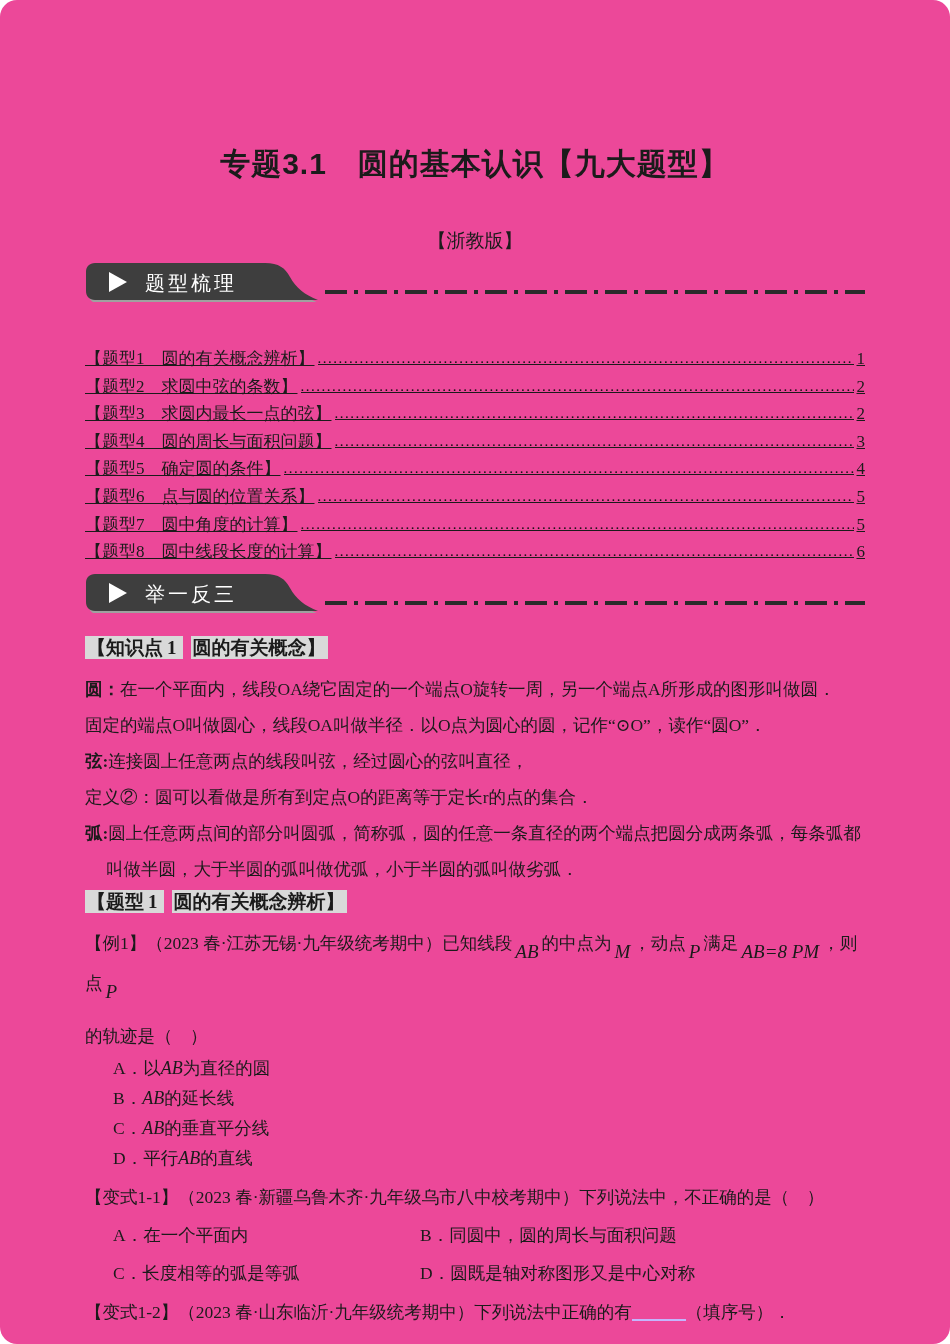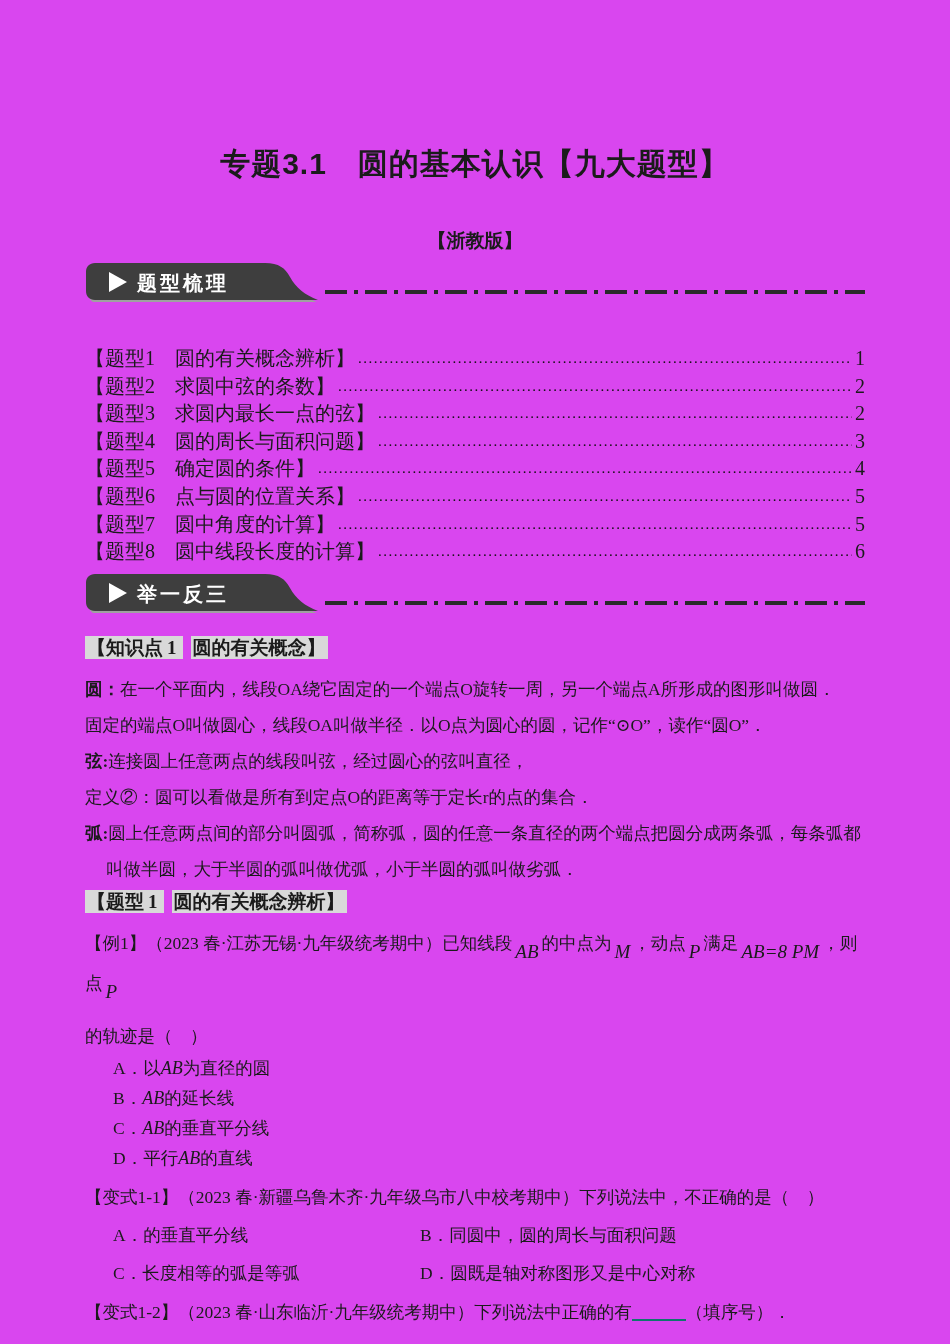--- a/index.html
+++ b/index.html
@@ -1,47 +1,47 @@
 <!DOCTYPE html>
 <html><head>
 <meta charset="utf-8">
 <style>
   html,body{margin:0;padding:0;background:#ffffff;}
   .page{
     width:950px;height:1344px;box-sizing:border-box;
     padding:145px 85px 16px 85px;
     font-family:"Liberation Serif","DejaVu Serif",serif;
-    color:#1b1b1b;position:relative;overflow:hidden;background:#d946ef;
+    color:#1b1b1b;position:relative;overflow:hidden;background:#ec4899;border-radius:17px;
   }
   .doc-title{
     font-family:"Liberation Sans","DejaVu Sans",sans-serif;
     font-size:30px;font-weight:700;text-align:center;
     line-height:38px;letter-spacing:1px;margin:0;
   }
   .edition{
     font-family:"Liberation Sans","DejaVu Sans",sans-serif;
-    font-size:19px;font-weight:700;text-align:center;
+    font-size:19px;font-weight:400;text-align:center;
     margin-top:46px;line-height:24px;
   }
   .banner-row{display:flex;align-items:flex-end;height:40px;margin-top:9px;}
   .banner{position:relative;width:238px;height:40px;flex:none;}
   .banner-svg{position:absolute;left:0;top:0;width:238px;height:40px;}
   .banner-label{
-    position:absolute;left:52px;top:8px;color:#ffffff;
+    position:absolute;left:60px;top:8px;color:#ffffff;
     font-family:"Liberation Sans","DejaVu Sans",sans-serif;
-    font-size:20px;font-weight:700;letter-spacing:3px;white-space:nowrap;
+    font-size:20px;font-weight:400;letter-spacing:3px;white-space:nowrap;
   }
   .dashline{
     flex:1;height:4px;margin-bottom:8px;margin-left:2px;
     background:repeating-linear-gradient(to right,
       #2a2a2a 0px,#2a2a2a 22px,transparent 22px,transparent 29px,
       #2a2a2a 29px,#2a2a2a 33px,transparent 33px,transparent 40px);
   }
   .toc{margin-top:43px;}
-  .toc-row{display:flex;align-items:flex-start;font-size:20px;line-height:27.6px;}
+  .toc-row{display:flex;align-items:flex-start;font-size:17px;line-height:27.6px;text-decoration:underline;}
   .toc-label{white-space:nowrap;}
   .toc-dots{flex:1;overflow:hidden;white-space:nowrap;font-size:15px;letter-spacing:1.5px;color:#111;margin:0 3px;}
   .toc-dots::after{content:"..........................................................................................................................................................................................";}
   .toc-page{white-space:nowrap;}
   .hl-header{
     margin-top:22px;font-family:Liberation Serif, serif;
     font-size:19px;font-weight:700;line-height:26px;
   }
   .hl{background:#d9d9d9;padding:1px 2px;}
   .hl-num{background:#d9d9d9;padding:1px 6px 1px 2px;margin-right:8px;}
@@ -60,21 +60,21 @@
   .optrow{display:flex;margin:2px 0 0 0;padding-left:28px;line-height:30px;flex-direction:column;}
   .optrow .opt{display:inline-block;white-space:nowrap;}
   .optrow .o1{width:200px;}
   .optrow .o2{width:177px;}
   .optrow .o3{width:198px;}
   .var-stem{margin:9px 0 0 0;line-height:30px;}
   .grid-row{display:flex;padding-left:28px;margin-top:8px;line-height:30px;}
   .grid-row .col1{width:307px;flex:none;white-space:nowrap;}
   .grid-row .col2{white-space:nowrap;}
   .blank{
-    display:inline-block;min-width:54px;border-bottom:2px solid #0f766e;
+    display:inline-block;min-width:54px;border-bottom:2px solid #c4b5fd;
     color:transparent;line-height:1;transform:translateY(-2px);
   }
 </style>
 </head>
 <body>
 
 <div class="page">
 
   <h1 class="doc-title">专题3.1　圆的基本认识【九大题型】</h1>
   <div class="edition">【浙教版】</div>
@@ -169,21 +169,21 @@
     <p class="q-line2">的轨迹是（　）</p>
     <div class="optrow">
       <span class="opt o1"><span>A．以</span><span class="mi">AB</span><span>为直径的圆</span></span>
       <span class="opt o2"><span>B．</span><span class="mi">AB</span><span>的延长线</span></span>
       <span class="opt o3"><span>C．</span><span class="mi">AB</span><span>的垂直平分线</span></span>
       <span class="opt"><span>D．平行</span><span class="mi">AB</span><span>的直线</span></span>
     </div>
 
     <p class="var-stem">【变式1-1】（2023 春·新疆乌鲁木齐·九年级乌市八中校考期中）下列说法中，不正确的是（　）</p>
     <div class="grid-row">
-      <span class="col1">A．的垂直平分线</span>
+      <span class="col1">A．在一个平面内</span>
       <span class="col2">B．同圆中，圆的周长与面积问题</span>
     </div>
     <div class="grid-row">
       <span class="col1">C．长度相等的弧是等弧</span>
       <span class="col2">D．圆既是轴对称图形又是中心对称</span>
     </div>
 
     <p class="var-stem">
       <span>【变式1-2】（2023 春·山东临沂·九年级统考期中）下列说法中正确的有</span><span class="blank">______</span><span>（填序号）．</span>
     </p>

